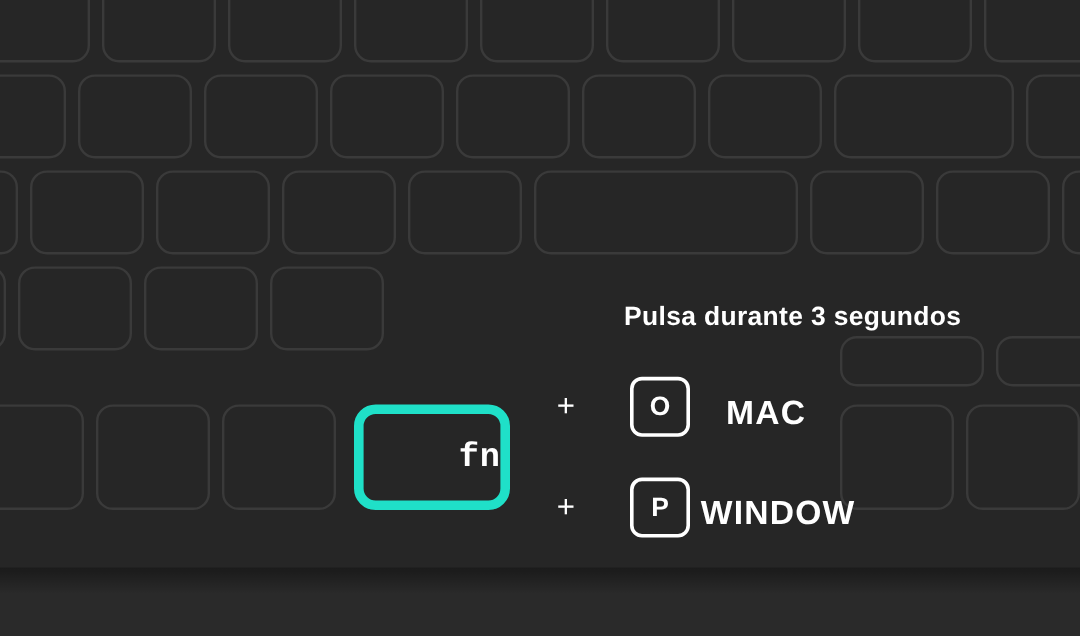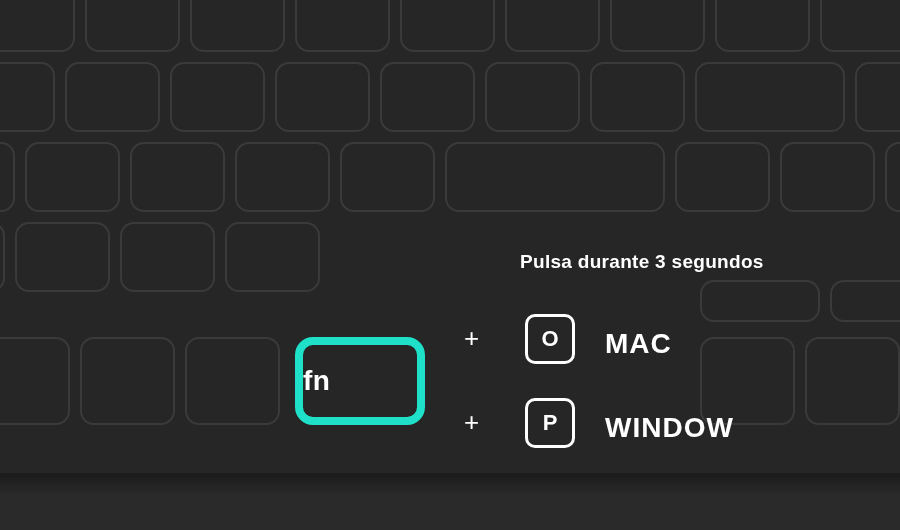--- a/index.html
+++ b/index.html
@@ -65,22 +65,23 @@
     .fn-key {
       position: absolute;
       left: 295px;
       top: 337px;
       width: 130px;
       height: 88px;
       border: 8px solid #1fe0c8;
       border-radius: 18px;
       display: flex;
       align-items: center;
-      justify-content: flex-start;
+      justify-content: flex-end;
       background: transparent;
+      font-family: Liberation Mono, monospace;
     }
     
     .fn-key-label {
       color: #ffffff;
       font-size: 28px;
       font-weight: 600;
       letter-spacing: 0.5px;
     }
     
     .plus-icon {
@@ -112,21 +113,21 @@
       position: absolute;
       color: #ffffff;
       font-size: 28px;
       font-weight: 600;
       letter-spacing: 1px;
     }
     
     .instruction {
       position: absolute;
       color: #ffffff;
-      font-size: 19px;
+      font-size: 22px;
       font-weight: 600;
       letter-spacing: 0.3px;
     }
   </style>
 </head>
 <body>
 
 <div class="floor"></div>
 
 <div class="keyboard-bg">
@@ -187,17 +188,17 @@
   </div>
 
   <div class="os-label" style="left:605px; top:328px;">MAC</div>
 
   <div class="plus-icon" style="left:464px; top:409px;">+</div>
 
   <div class="small-key" style="left:525px; top:398px;">
     <span class="small-key-label">P</span>
   </div>
 
-  <div class="os-label" style="left:605px; top:412px;">WINDOW</div>
+  <div class="os-label" style="left:584px; top:412px;">WINDOW</div>
 
 </div>
 
 <div class="shadow-bar"></div>
 
 </body></html>

